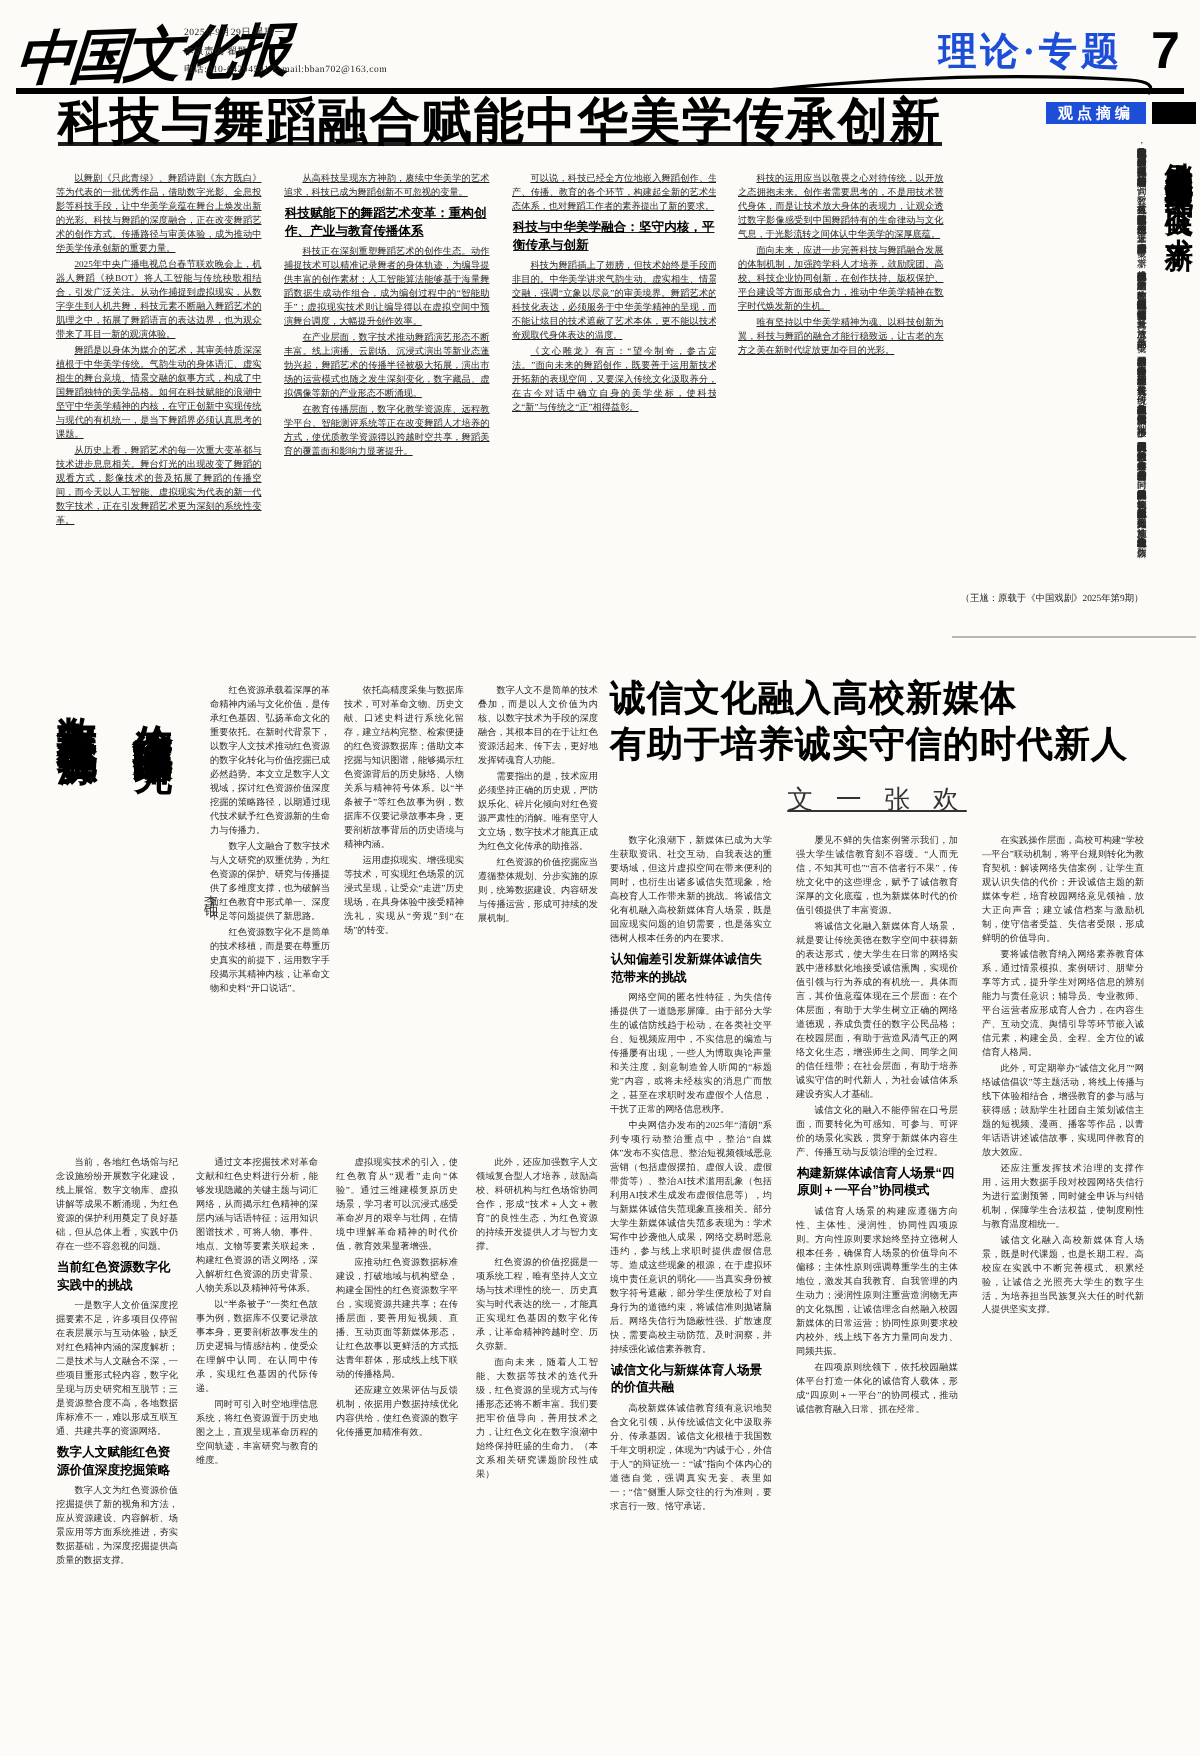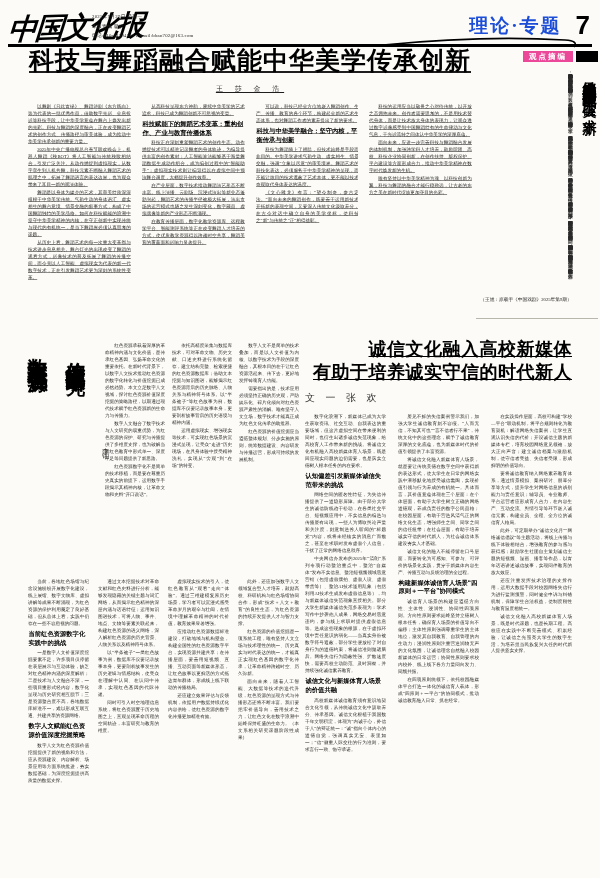--- a/index.html
+++ b/index.html
@@ -34,21 +34,21 @@
   .main-article{position:absolute;left:28px;top:44px;width:444px;text-decoration:underline;}
   .main-headline{margin:0;font-family:"Liberation Sans",sans-serif;font-weight:900;
         font-size:25px;letter-spacing:1px;text-align:center;color:#000;white-space:nowrap;}
   .main-byline{text-align:center;font-size:7px;letter-spacing:5px;margin-top:7px;color:#333;}
   .main-cols{gap:11px;margin-top:9px;}
   .main-cols .col{width:103px;height:210px;}
 
   
   .opinion{position:absolute;left:476px;top:50px;width:122px;height:272px;}
   .opinion-label-row{display:flex;justify-content:flex-end;align-items:center;gap:3px;height:12px;}
-  .opinion-label{background:#ec4899;color:#fff;font-family:"Liberation Sans",sans-serif;
+  .opinion-label{background:#1d4ed8;color:#fff;font-family:"Liberation Sans",sans-serif;
         font-weight:bold;font-size:7.5px;letter-spacing:2px;padding:1px 6px;line-height:1.2;}
   .opinion-block{width:22px;height:11px;background:#000;}
   .opinion-vert{position:absolute;left:0;top:20px;width:122px;height:250px;
         writing-mode:vertical-rl;overflow:hidden;}
   .opinion-headline{font-family:"Liberation Sans",sans-serif;font-weight:900;font-size:14px;
         letter-spacing:1px;line-height:1.2;color:#000;margin-left:7px;}
   .opinion-body{height:450px;font-size:9.6px;line-height:1.55;color:#2a2a2a;
         transform:scale(.5);transform-origin:top right;text-align:justify;}
   .opinion-attrib{position:absolute;left:0;top:246px;width:100px;height:12px;overflow:hidden;}
   .opinion-attrib-inner{transform:scale(.5);transform-origin:top left;width:200%;
@@ -64,22 +64,22 @@
   .vbyline{position:absolute;left:72px;top:104px;writing-mode:vertical-rl;font-size:7px;
         letter-spacing:4px;color:#333;}
   .left-upper{position:absolute;left:77px;top:4px;gap:7px;}
   .left-upper .col{width:60px;height:230px;}
   .left-lower{position:absolute;left:0;top:240px;gap:9px;}
   .left-lower .col{width:61px;height:287px;}
 
   
   .right-article{position:absolute;left:305px;top:338px;width:267px;height:527px;}
   .right-headline{margin:0;font-family:"Liberation Sans",sans-serif;font-weight:900;
-        font-size:18px;letter-spacing:.5px;text-align:right;color:#000;line-height:1.3;text-decoration:underline;}
-  .right-byline{text-align:left;font-size:10px;letter-spacing:4px;margin-top:6px;color:#333;}
+        font-size:18px;letter-spacing:.5px;text-align:left;color:#000;line-height:1.3;}
+  .right-byline{text-align:center;font-size:13px;letter-spacing:4px;margin-top:6px;color:#333;text-decoration:underline;}
   .right-cols{gap:12px;margin-top:8px;}
   .right-cols .col{width:81px;height:454px;}
 </style>
 </head>
 <body>
 
 <div class="page">
 
   <div>
     <div class="logo">中国文化报</div>
@@ -95,21 +95,20 @@
       <span class="page-number">7</span>
     </div>
     <svg class="swoosh" width="215" height="16" viewBox="0 0 215 16">
       <path d="M4 13 Q 105 3 186 8 Q 200 9 195 15" fill="none" stroke="#000" stroke-width="1.6"></path>
     </svg>
     <div class="masthead-rule"></div>
   </div>
 
   <div class="main-article">
     <h1 class="main-headline">科技与舞蹈融合赋能中华美学传承创新</h1>
-    <div class="main-byline">王 莎  金 浩</div>
     <div class="cols main-cols">
       <div class="col">
           <div class="col-inner">
             <p>以舞剧《只此青绿》、舞蹈诗剧《东方既白》等为代表的一批优秀作品，借助数字光影、全息投影等科技手段，让中华美学意蕴在舞台上焕发出新的光彩。科技与舞蹈的深度融合，正在改变舞蹈艺术的创作方式、传播路径与审美体验，成为推动中华美学传承创新的重要力量。</p>
             <p>2025年中央广播电视总台春节联欢晚会上，机器人舞蹈《秧BOT》将人工智能与传统秧歌相结合，引发广泛关注。从动作捕捉到虚拟现实，从数字孪生到人机共舞，科技元素不断融入舞蹈艺术的肌理之中，拓展了舞蹈语言的表达边界，也为观众带来了耳目一新的观演体验。</p>
             <p>舞蹈是以身体为媒介的艺术，其审美特质深深植根于中华美学传统。气韵生动的身体语汇、虚实相生的舞台意境、情景交融的叙事方式，构成了中国舞蹈独特的美学品格。如何在科技赋能的浪潮中坚守中华美学精神的内核，在守正创新中实现传统与现代的有机统一，是当下舞蹈界必须认真思考的课题。</p>
             <p>从历史上看，舞蹈艺术的每一次重大变革都与技术进步息息相关。舞台灯光的出现改变了舞蹈的观看方式，影像技术的普及拓展了舞蹈的传播空间，而今天以人工智能、虚拟现实为代表的新一代数字技术，正在引发舞蹈艺术更为深刻的系统性变革。</p>
           </div>
         </div>
       <div class="col">

